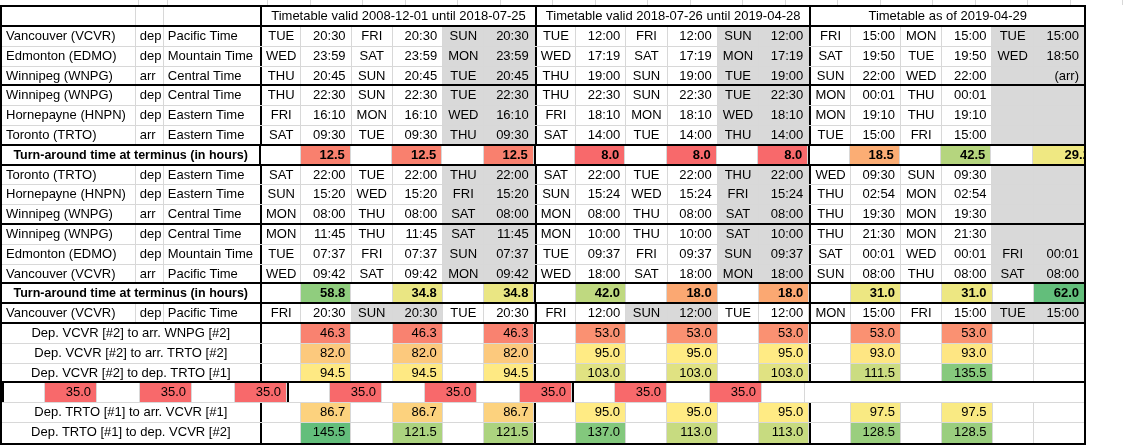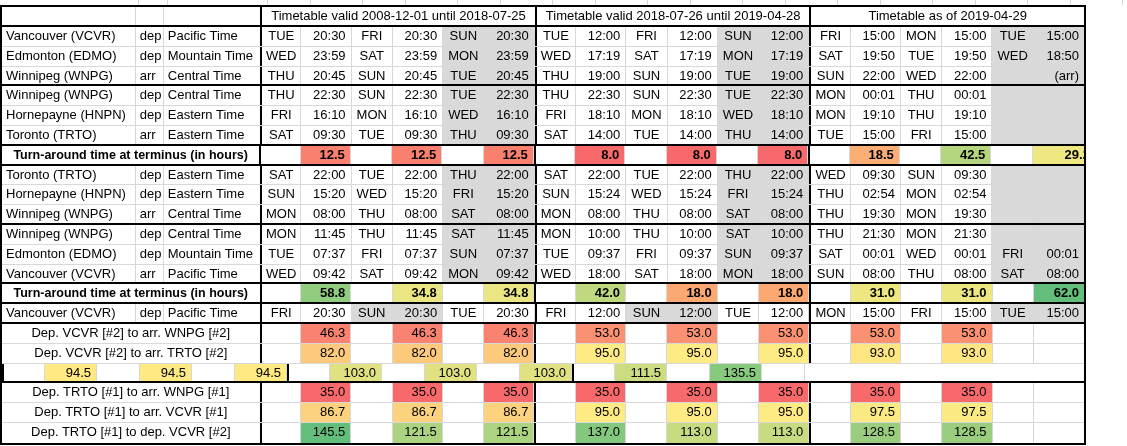--- a/index.html
+++ b/index.html
@@ -444,41 +444,41 @@
           <div class="c day"></div>
           <div class="c time" style="background: rgb(255, 235, 132);">95.0</div>
           <div class="c day sec"></div>
           <div class="c time" style="background: rgb(254, 230, 131);">93.0</div>
           <div class="c day"></div>
           <div class="c time" style="background: rgb(254, 230, 131);">93.0</div>
           <div class="c day"></div>
           <div class="c time"></div>
         </div>
         <div class="row tb">
+          <div class="c label">Dep. VCVR [#2] to dep. TRTO [#1]</div>
           <div class="c day sec"></div>
           <div class="c time" style="background: rgb(254, 233, 131);">94.5</div>
           <div class="c day"></div>
           <div class="c time" style="background: rgb(254, 233, 131);">94.5</div>
           <div class="c day"></div>
           <div class="c time" style="background: rgb(254, 233, 131);">94.5</div>
           <div class="c day sec"></div>
           <div class="c time" style="background: rgb(224, 226, 130);">103.0</div>
           <div class="c day"></div>
           <div class="c time" style="background: rgb(224, 226, 130);">103.0</div>
           <div class="c day"></div>
           <div class="c time" style="background: rgb(224, 226, 130);">103.0</div>
           <div class="c day sec"></div>
           <div class="c time" style="background: rgb(203, 220, 129);">111.5</div>
           <div class="c day"></div>
           <div class="c time" style="background: rgb(135, 201, 125);">135.5</div>
           <div class="c day"></div>
           <div class="c time"></div>
         </div>
         <div class="row">
-          <div class="c label">Dep. TRTO [#1] to arr. WNPG [#1]</div>
           <div class="c day sec"></div>
           <div class="c time" style="background: rgb(248, 105, 107);">35.0</div>
           <div class="c day"></div>
           <div class="c time" style="background: rgb(248, 105, 107);">35.0</div>
           <div class="c day"></div>
           <div class="c time" style="background: rgb(248, 105, 107);">35.0</div>
           <div class="c day sec"></div>
           <div class="c time" style="background: rgb(248, 105, 107);">35.0</div>
           <div class="c day"></div>
           <div class="c time" style="background: rgb(248, 105, 107);">35.0</div>

